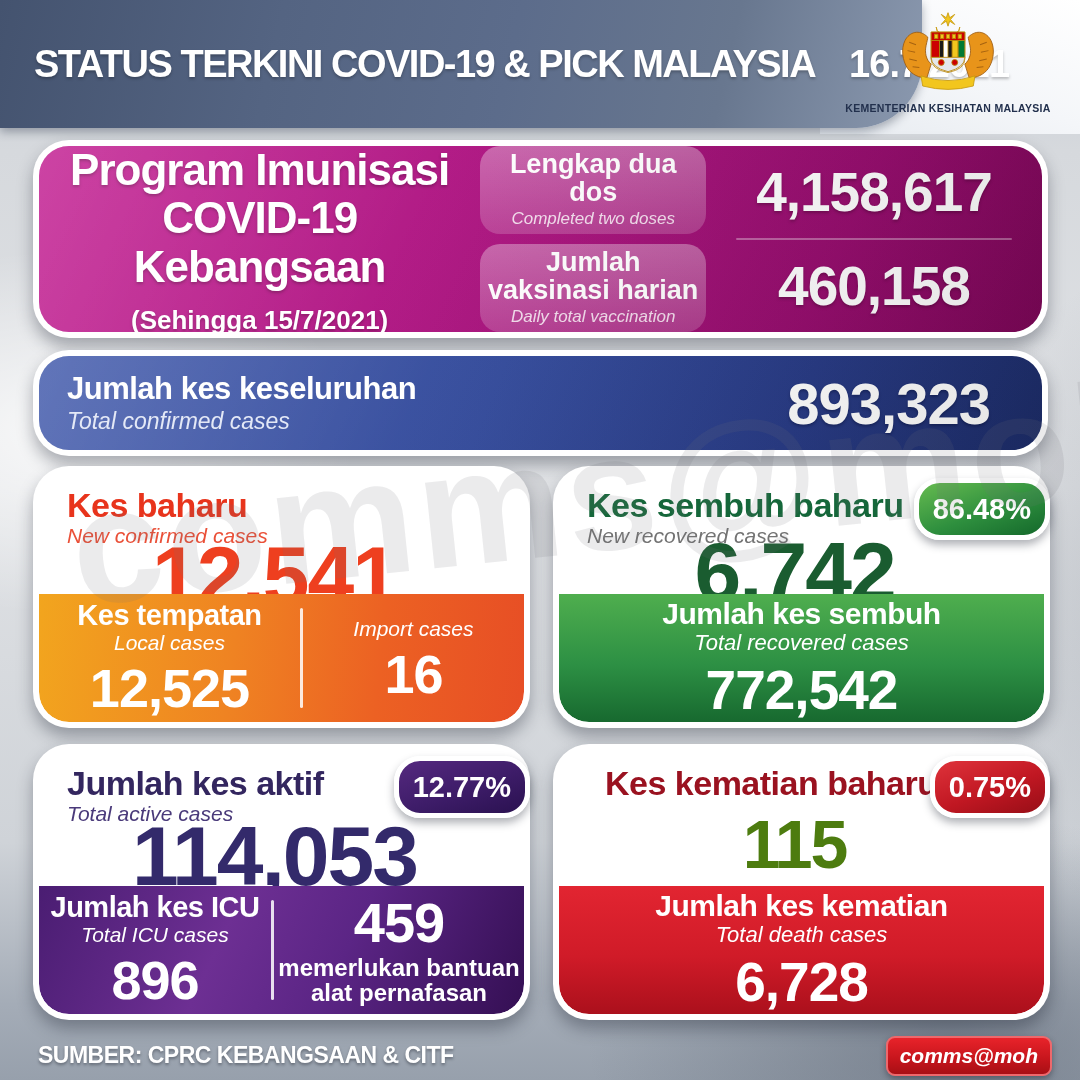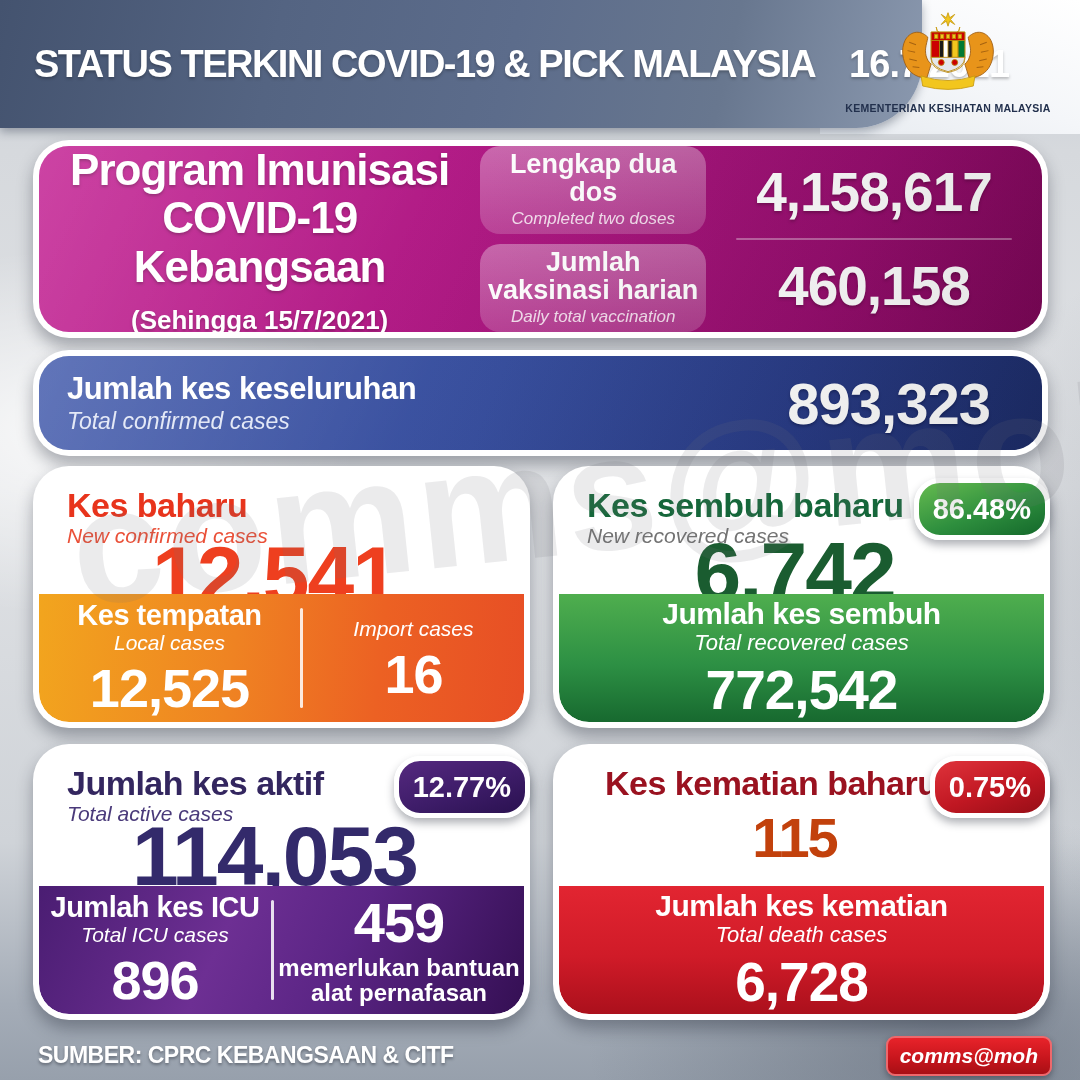--- a/index.html
+++ b/index.html
@@ -97,21 +97,21 @@
   .s-recov .stat-title { color:#15673a; }
   .s-recov .stat-sub   { color:#737373; }
   .s-recov .big-value  { top:58px; font-size:84px; color:#1a5c30; }
 
   .s-active .stat-title { color:#33265f; }
   .s-active .stat-sub   { color:#4a3a7a; }
   .s-active .big-value  { top:64px; font-size:84px; color:#332a6b; }
 
   .s-death .stat-title { color:#9a1220;margin-left:18px; }
   .s-death .stat-sub   { color:#b23340; }
-  .s-death .big-value  { top:60px; font-size:56px; color:#c2410c; }
+  .s-death .big-value  { top:60px; font-size:68px; color:#4d7c0f; }
 
   
   .pct {
     position:absolute; top:12px; right:0; z-index:12; min-width:100px; height:62px;
     border:5px solid #fff; border-radius:26px;
     display:flex; align-items:center; justify-content:center;
     color:#fff; font-weight:bold; font-size:29px; padding:0 14px;
     box-shadow:0 5px 9px rgba(30,35,50,0.35);
   }
   .pct-green  { background:linear-gradient(160deg,#66bb50 0%,#2e8f3e 55%,#14682b 100%); }

